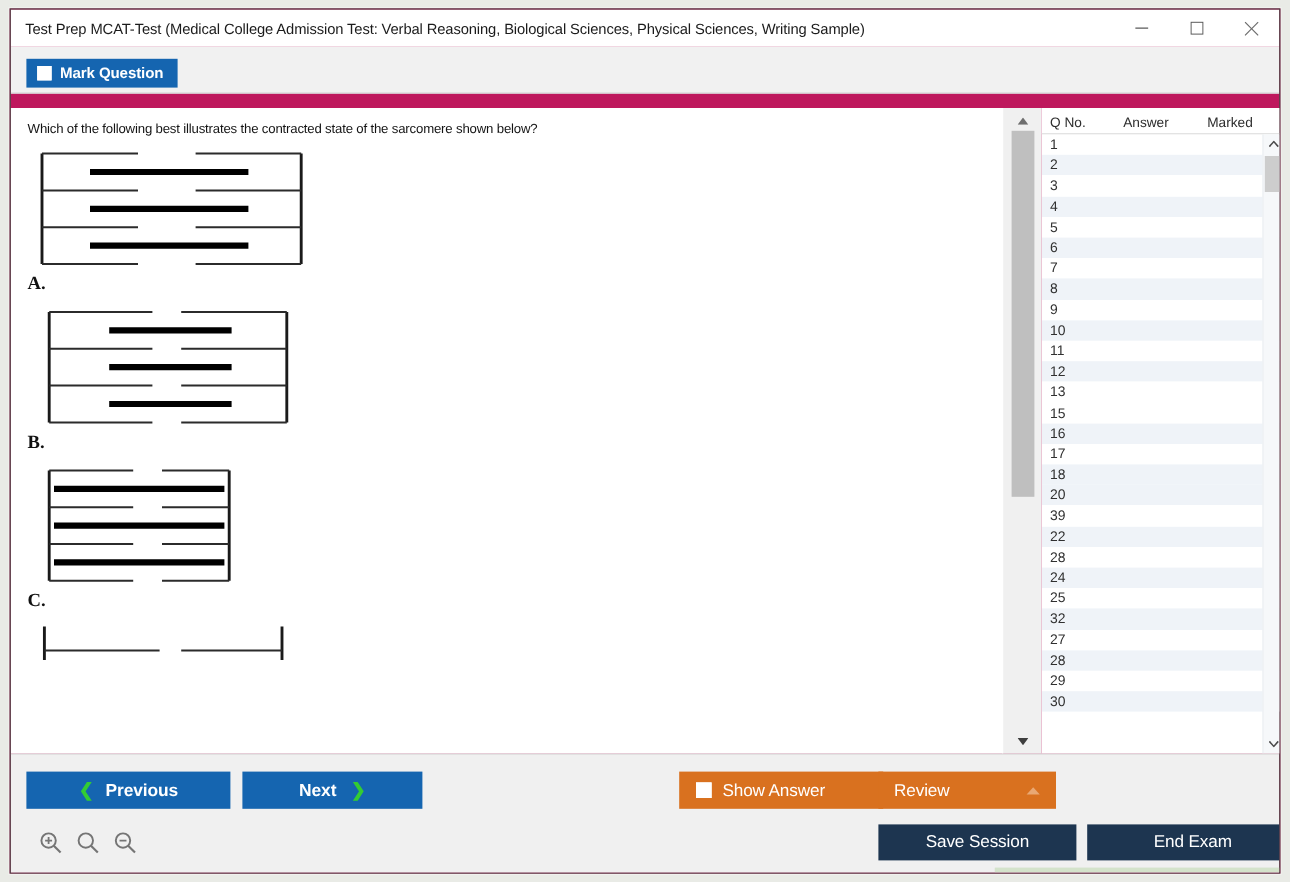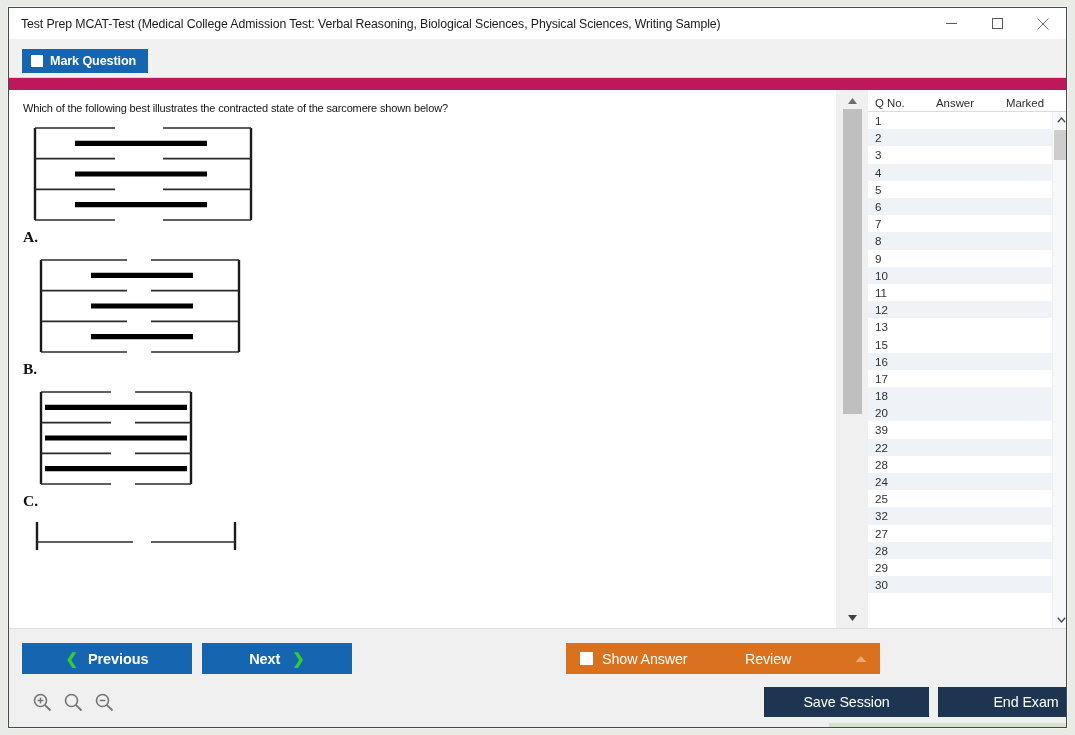--- a/index.html
+++ b/index.html
@@ -246,21 +246,21 @@
     font-family: "Liberation Sans", sans-serif;
     cursor: pointer;
     display: flex;
     align-items: center;
     justify-content: center;
     color: #ffffff;
     letter-spacing: -0.1px;
   }
   .btn-blue  { background: #1565b0; }
   .btn-orange{ background: #d9711f; }
-  .btn-navy  { background: #1d3550; margin-left: 32px; }
+  .btn-navy  { background: #1d3550; }
 
   #btn-previous {
     left: 13px; top: 14px;
     width: 170px; height: 31px;
     font-size: 14.5px; font-weight: bold;
     gap: 10px;
   }
   #btn-next {
     left: 193px; top: 14px;
     width: 150px; height: 31px;

